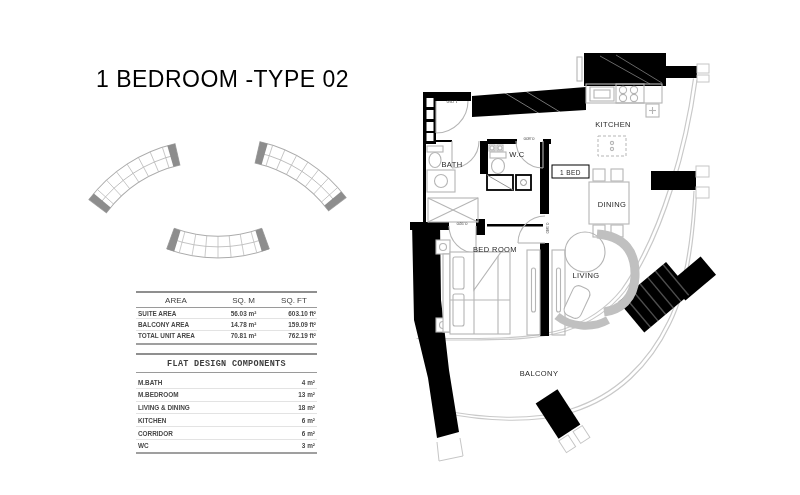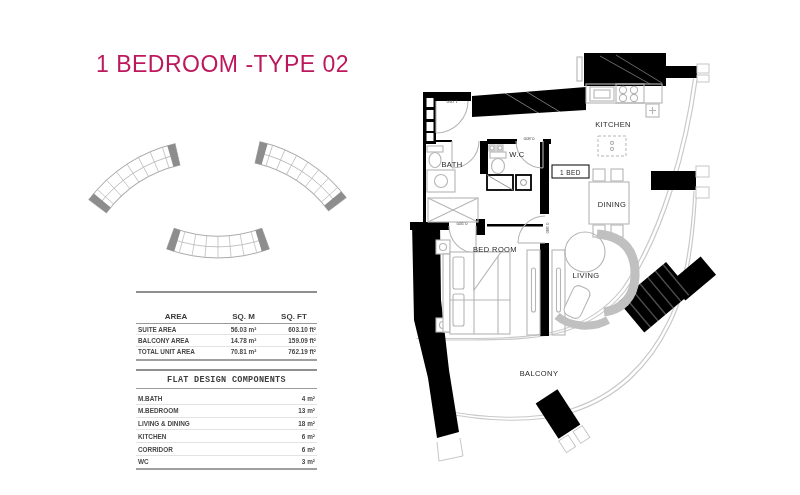--- a/index.html
+++ b/index.html
@@ -1,33 +1,33 @@
 <!DOCTYPE html>
 <html><head>
 <meta charset="utf-8">
 <style>
   html,body { margin:0; padding:0; }
   body {
     width:800px; height:495px; position:relative; overflow:hidden;
     background:#ffffff; font-family:"Liberation Sans", sans-serif;
   }
   .page-title {
-    position:absolute; left:96px; top:51px;
-    font-size:23px; font-weight:400; letter-spacing:.5px; color:#be185d;
+    position:absolute; left:96px; top:66px;
+    font-size:23px; font-weight:400; letter-spacing:.5px; color:#000000;
     white-space:nowrap;
   }
   #keyplans { position:absolute; left:55px; top:125px; }
   #floorplan { position:absolute; left:400px; top:0; }
 
   .tables { position:absolute; left:136px; top:291px; width:181px; }
   .t1 { border-top:2px solid #8f8f8f; border-bottom:2px solid #9f9f9f; padding-bottom:2px; }
   .t1 .hdr {
     display:grid; grid-template-columns:80px 55px 46px;
-    font-size:8px; font-weight:700; color:#3d3d3d;
-    padding:19px 0 2px; border-bottom:1.5px solid #9a9a9a;
+    font-size:8px; font-weight:400; color:#3d3d3d;
+    padding:3px 0 2px; border-bottom:1.5px solid #9a9a9a;
   }
   .t1 .hdr span { text-align:center; }
   .t1 .row {
     display:grid; grid-template-columns:80px 55px 46px;
     font-size:6.4px; font-weight:700; color:#474747;
     padding:1.7px 0; border-bottom:1px solid #e3e3e3;
   }
   .t1 .row:first-of-type { margin-top:3px; }
   .t1 .row:last-of-type { border-bottom:none; }
   .t1 .c-name { text-align:left; padding-left:2px; }

